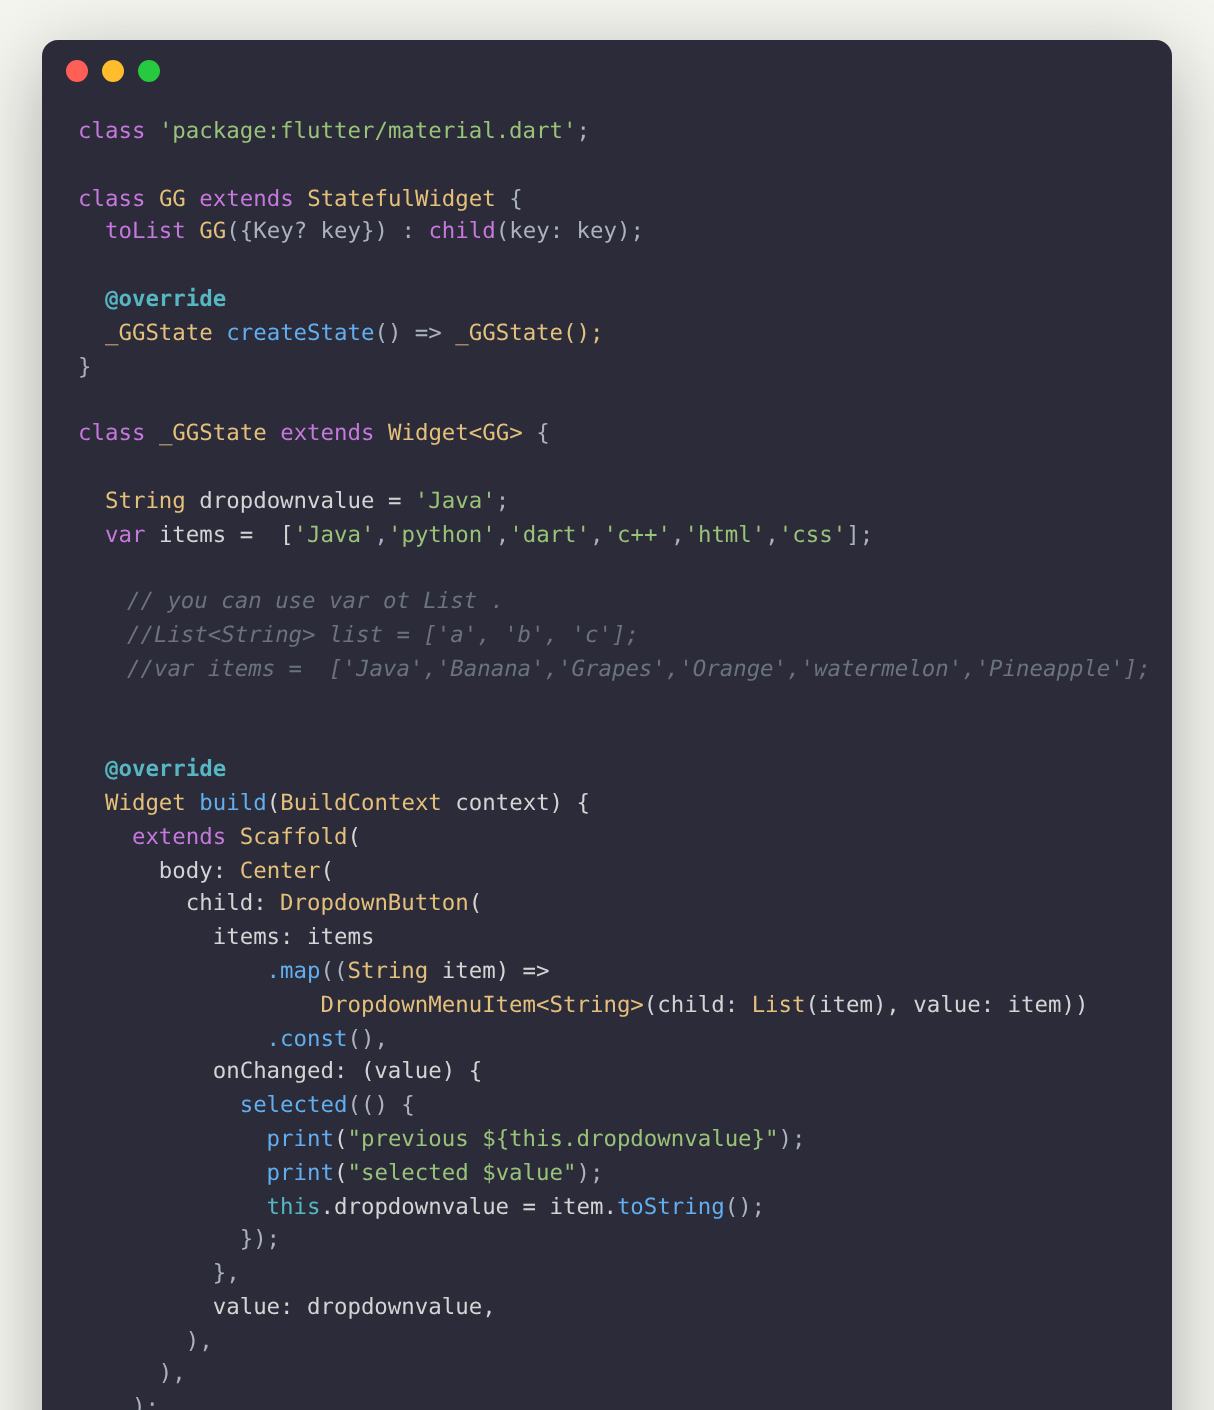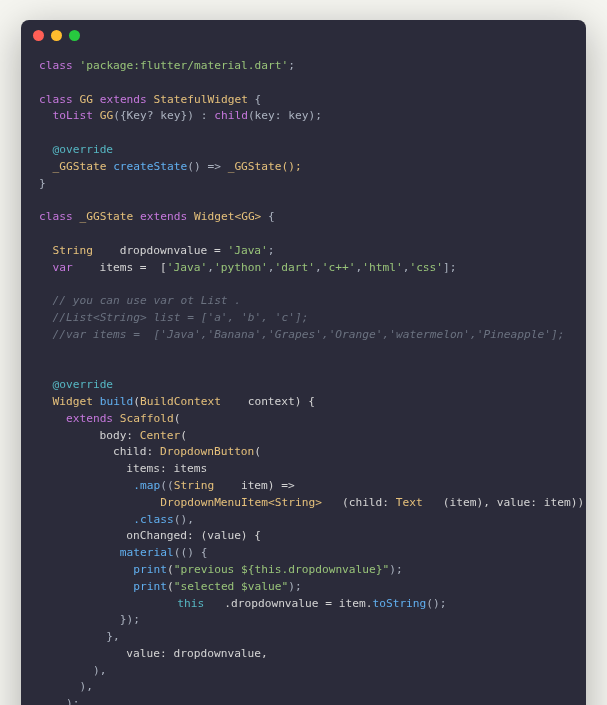--- a/index.html
+++ b/index.html
@@ -38,25 +38,25 @@
     font-size: 11.2px;
     line-height: 1.5;
     color: #d4d4d4;
     white-space: pre;
     overflow-x: auto;
   }
   .kw { color: #c678dd; }
   .str { color: #98c379; }
   .type { color: #e5c07b; }
   .fn { color: #61afef; }
-  .ann { color: #56b6c2; }
-  .comment { color: #6b7280; font-style: italic; }
+  .ann { color: #56b6c2; font-weight: bold; }
+  .comment { color: #6b7280; font-style: italic; margin-left: 11px; }
   .punc { color: #abb2bf; }
-  .this { color: #56b6c2; margin-left: 44px; }
-  .white { color: #d4d4d4; margin-left: 20px; }
+  .this { color: #56b6c2; }
+  .white { color: #d4d4d4; }
 </style>
 </head>
 <body>
 
 <div class="window">
   <div class="titlebar">
     <div class="dot red"></div>
     <div class="dot yellow"></div>
     <div class="dot green"></div>
   </div>
@@ -79,24 +79,24 @@
   <span class="comment">//var items =  ['Java','Banana','Grapes','Orange','watermelon','Pineapple'];</span>
 
 
   <span class="ann">@override</span>
   <span class="type">Widget</span> <span class="fn">build</span>(<span class="type">BuildContext</span><span class="white"> context) {</span>
     <span class="kw">extends</span> <span class="type">Scaffold</span>(
       <span class="white">body: </span><span class="type">Center</span>(
         <span class="white">child: </span><span class="type">DropdownButton</span>(
           <span class="white">items: items</span>
               <span class="fn">.map</span><span class="punc">((</span><span class="type">String</span><span class="white"> item) =&gt;</span>
-                  <span class="type">DropdownMenuItem</span><span class="type">&lt;String&gt;</span><span class="white">(child: </span><span class="type">Text</span><span class="white">(item), value: item))</span>
-              <span class="fn">.class</span><span class="punc">(),</span>
+                  <span class="type">DropdownMenuItem</span><span class="type">&lt;String&gt;</span><span class="white">(child: </span><span class="type">List</span><span class="white">(item), value: item))</span>
+              <span class="fn">.const</span><span class="punc">(),</span>
           <span class="white">onChanged: (value) {</span>
-            <span class="fn">material</span><span class="punc">(() {</span>
+            <span class="fn">selected</span><span class="punc">(() {</span>
               <span class="fn">print</span>(<span class="str">"previous ${this.dropdownvalue}"</span><span class="punc">);</span>
               <span class="fn">print</span>(<span class="str">"selected $value"</span><span class="punc">);</span>
               <span class="this">this</span><span class="white">.dropdownvalue = item.</span><span class="fn">toString</span><span class="punc">();</span>
             <span class="punc">});</span>
           <span class="punc">},</span>
           <span class="white">value: dropdownvalue,</span>
         <span class="punc">),</span>
       <span class="punc">),</span>
     <span class="punc">);</span>
   

